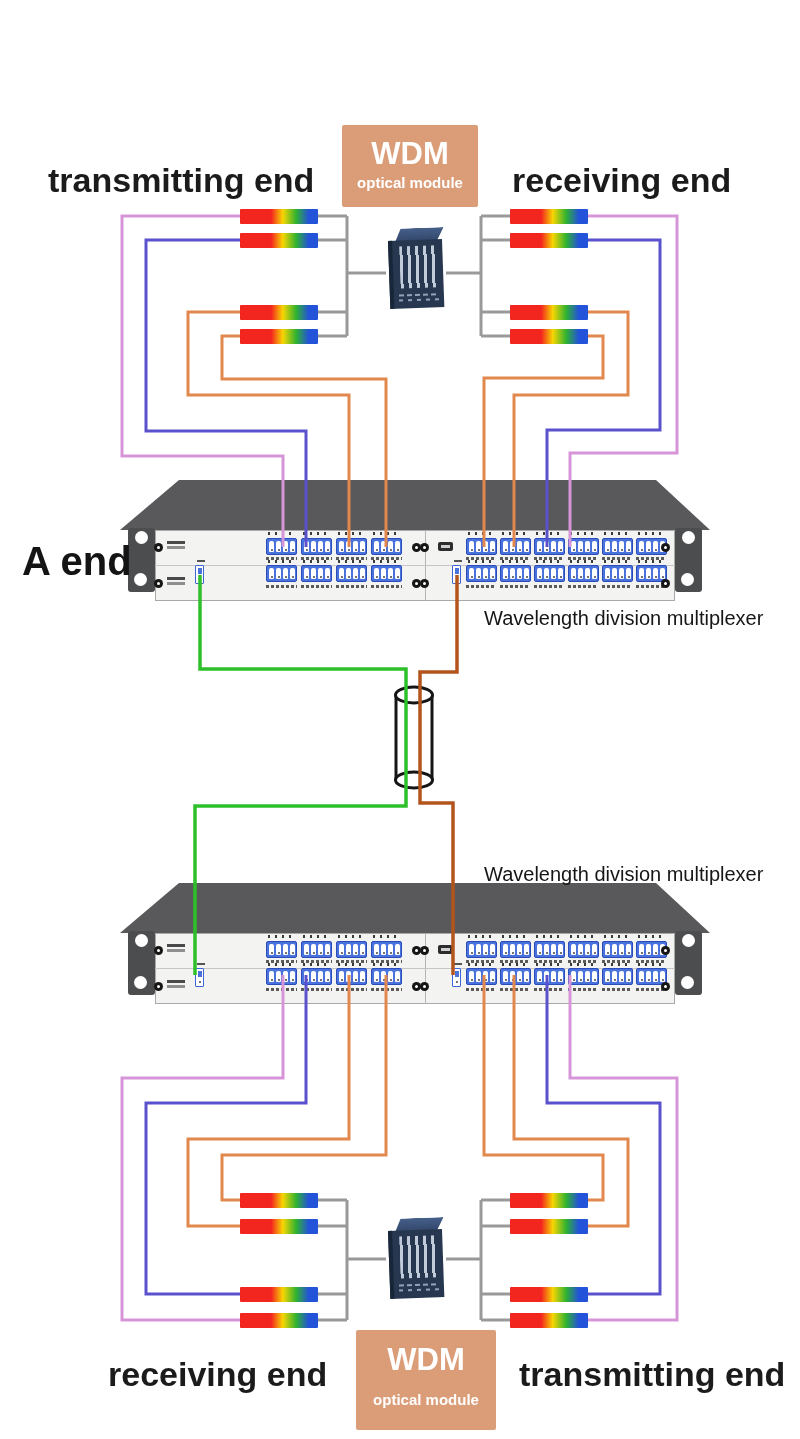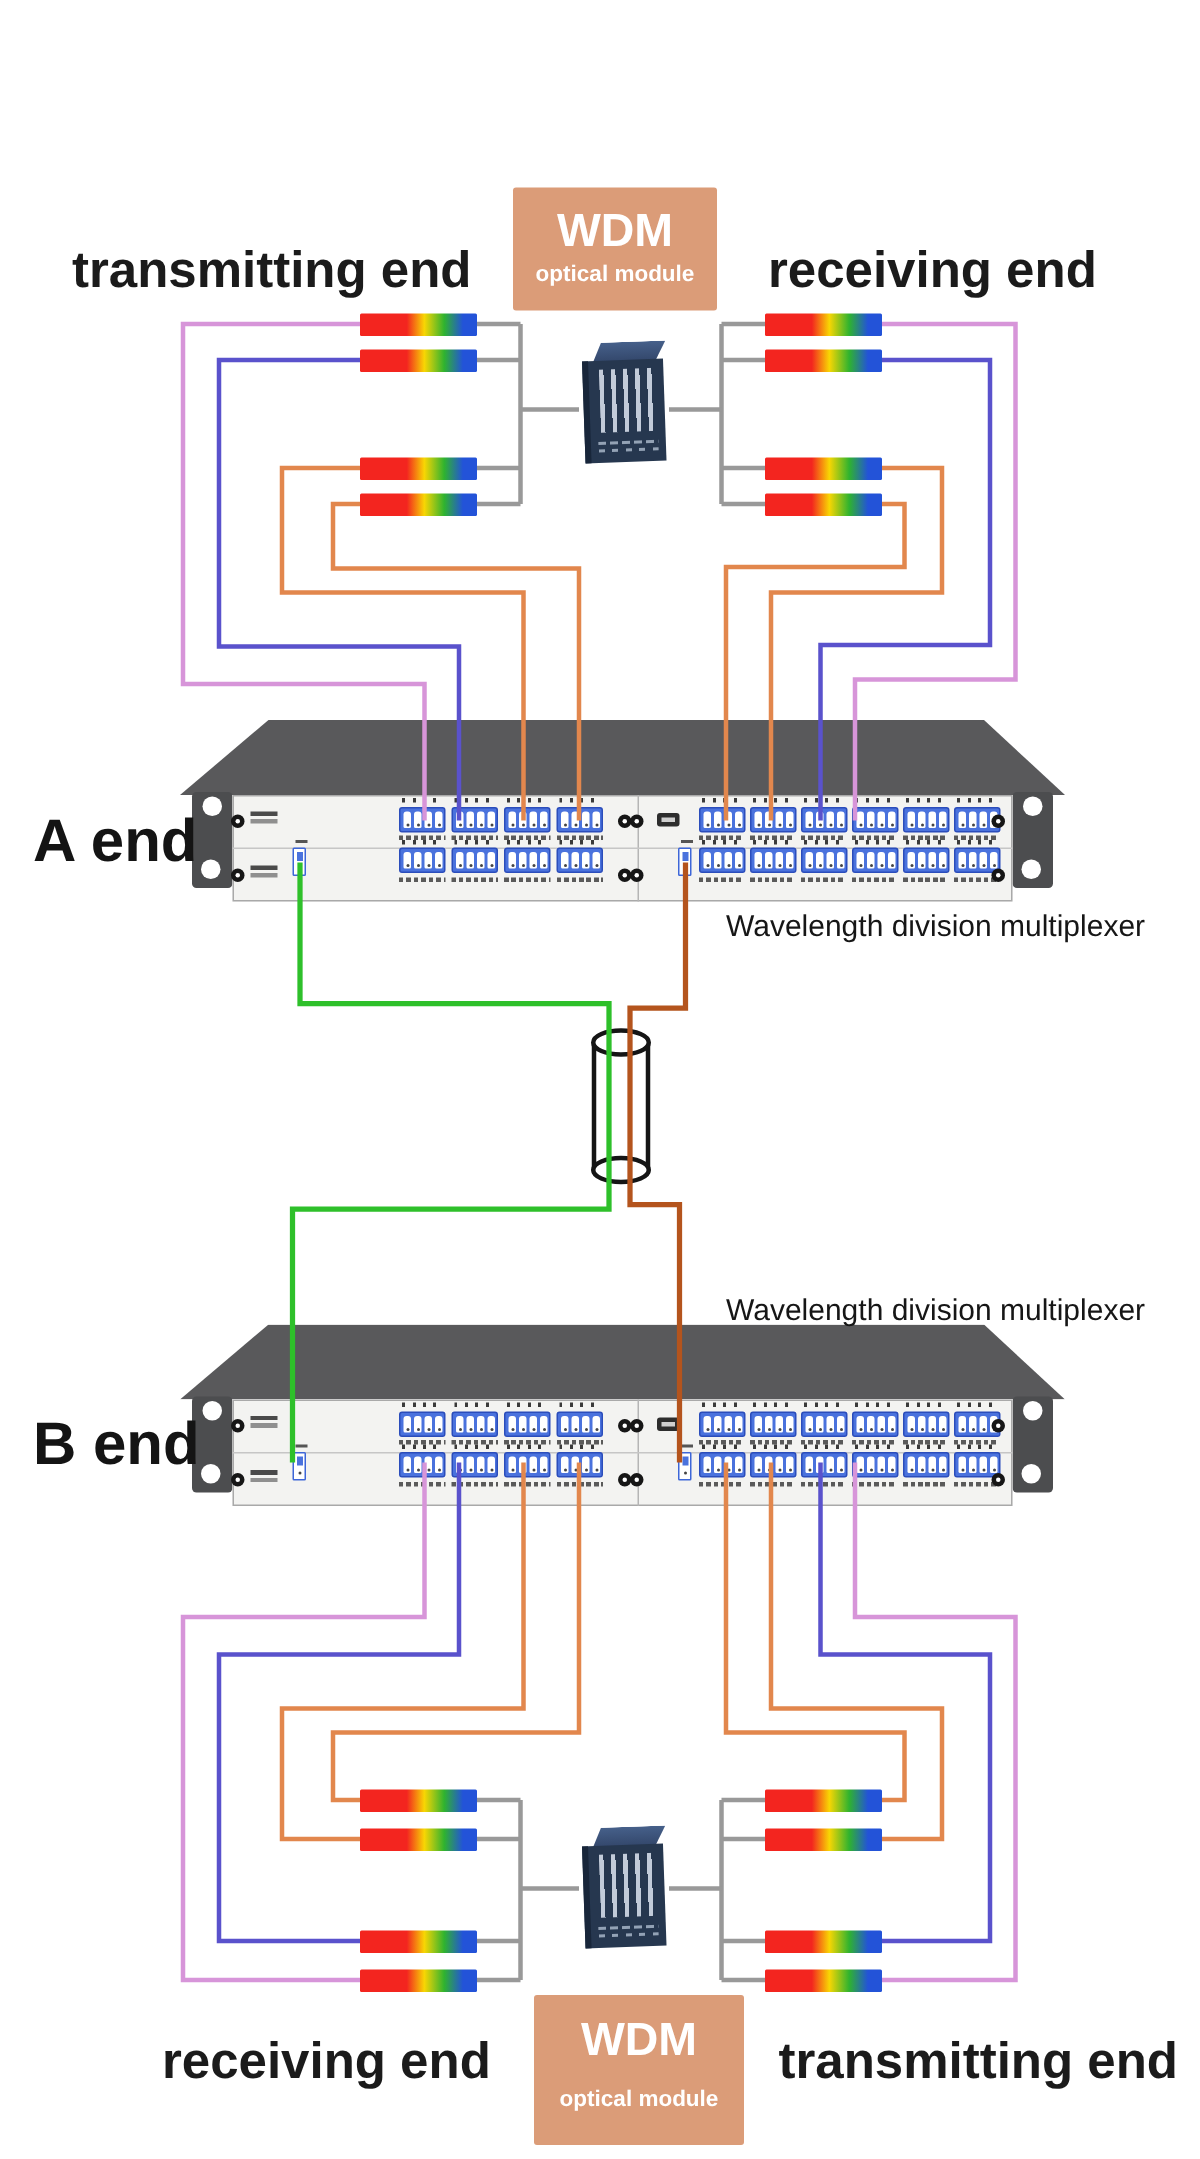--- a/index.html
+++ b/index.html
@@ -861,15 +861,14 @@
     <div class="wdm-title" style="margin-top:13px;">WDM</div>
     <div class="wdm-sub" style="margin-top:14px;">optical module</div>
   </div>
 
   <div class="seclabel" style="left:48px;top:161px;">transmitting end</div>
   <div class="seclabel" style="left:512px;top:161px;">receiving end</div>
   <div class="seclabel" style="left:108px;top:1355px;">receiving end</div>
   <div class="seclabel" style="left:519px;top:1355px;">transmitting end</div>
 
   <div class="endlabel" style="left:22px;top:540px;">A end</div>
-  <div class="endlabel" style="left:22px;top:942px;">B end</div>
 
 </div>
 
 </body></html>

